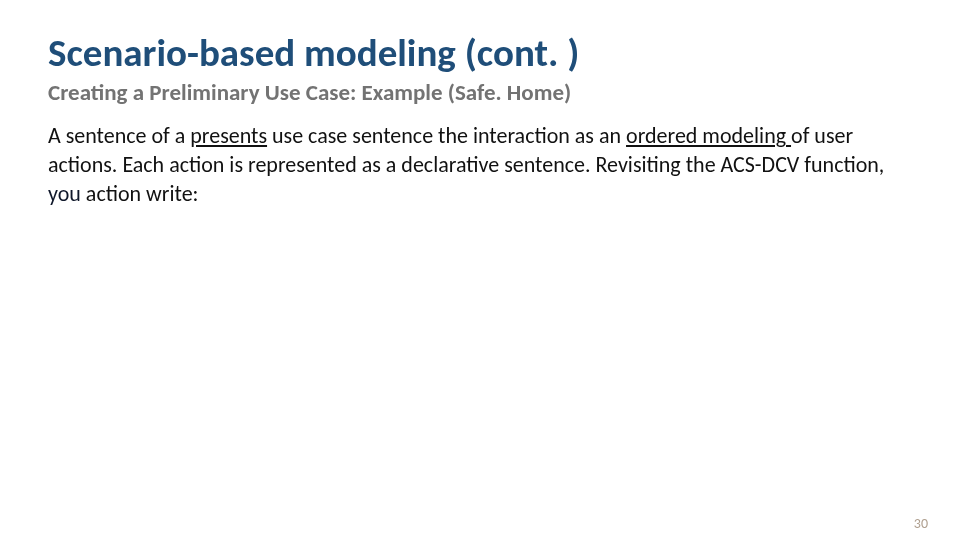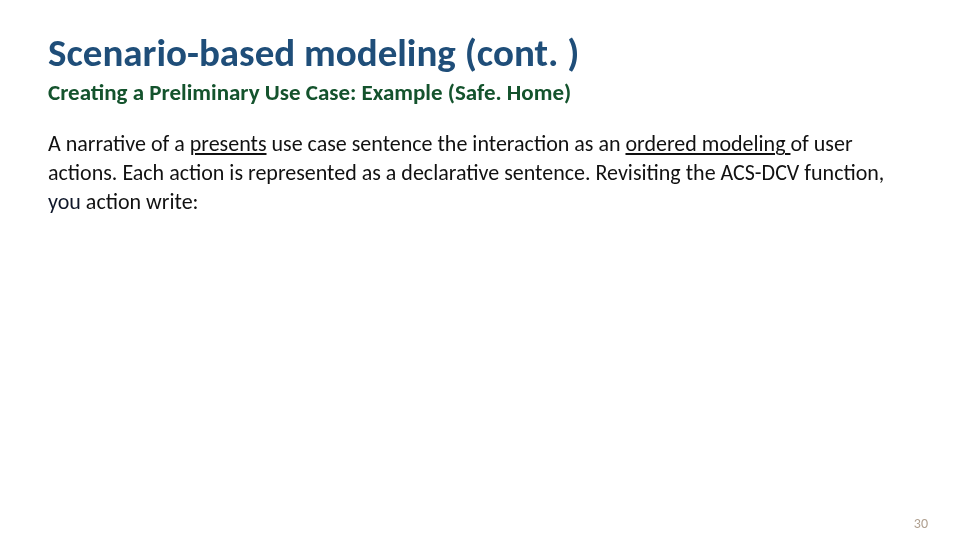--- a/index.html
+++ b/index.html
@@ -14,23 +14,23 @@
   .title {
     font-size: 39px;
     font-weight: 700;
     color: #1F4E79;
     line-height: 1.1;
     margin-bottom: 4px;
   }
   .subtitle {
     font-size: 23px;
     font-weight: 600;
-    color: #14532d;
+    color: #737373;
     line-height: 1.2;
-    margin-bottom: 24px;
+    margin-bottom: 16px;
   }
   .body {
     font-size: 22px;
     color: #111;
     line-height: 1.3;
     font-weight: 400;
   }
   .u { text-decoration: underline; }
   .you { color: #0f172a; margin-top: 43px; }
   .pagenum {
@@ -41,16 +41,16 @@
     color: #B0A090;
   }
 </style>
 </head>
 <body>
 
 <div class="slide">
   <div class="title">Scenario-based modeling (cont. )</div>
   <div class="subtitle">Creating a Preliminary Use Case: Example (Safe. Home)</div>
   <div class="body">
-    <span>A narrative of a </span><span class="u">presents</span><span> use case sentence the interaction as an </span><span class="u">ordered modeling </span><span>of user actions. Each action is represented as a declarative sentence. Revisiting the ACS-DCV function, </span><span class="you">you</span><span> action write:</span>
+    <span>A sentence of a </span><span class="u">presents</span><span> use case sentence the interaction as an </span><span class="u">ordered modeling </span><span>of user actions. Each action is represented as a declarative sentence. Revisiting the ACS-DCV function, </span><span class="you">you</span><span> action write:</span>
   </div>
   <div class="pagenum">30</div>
 </div>
 
 </body></html>

